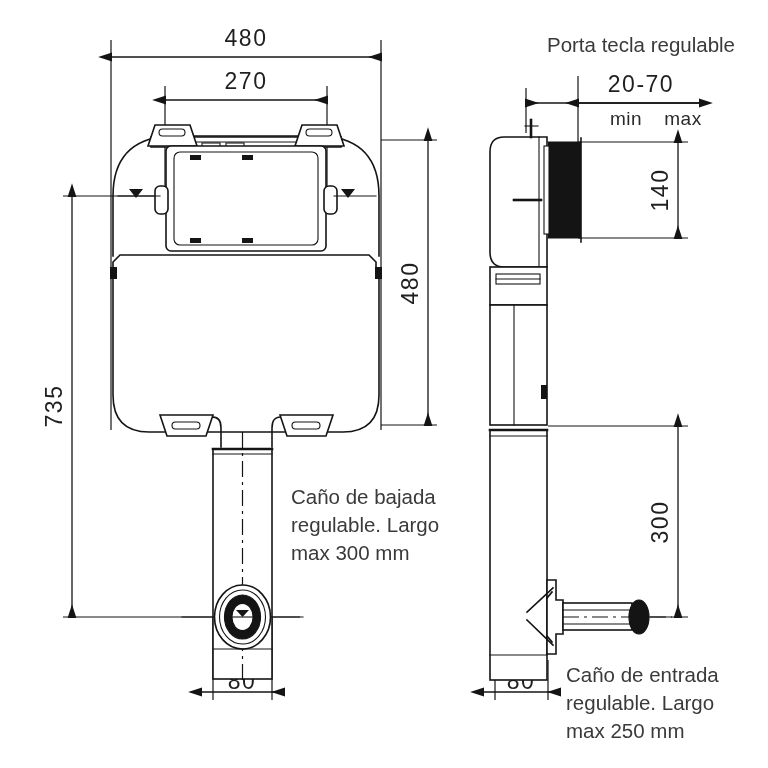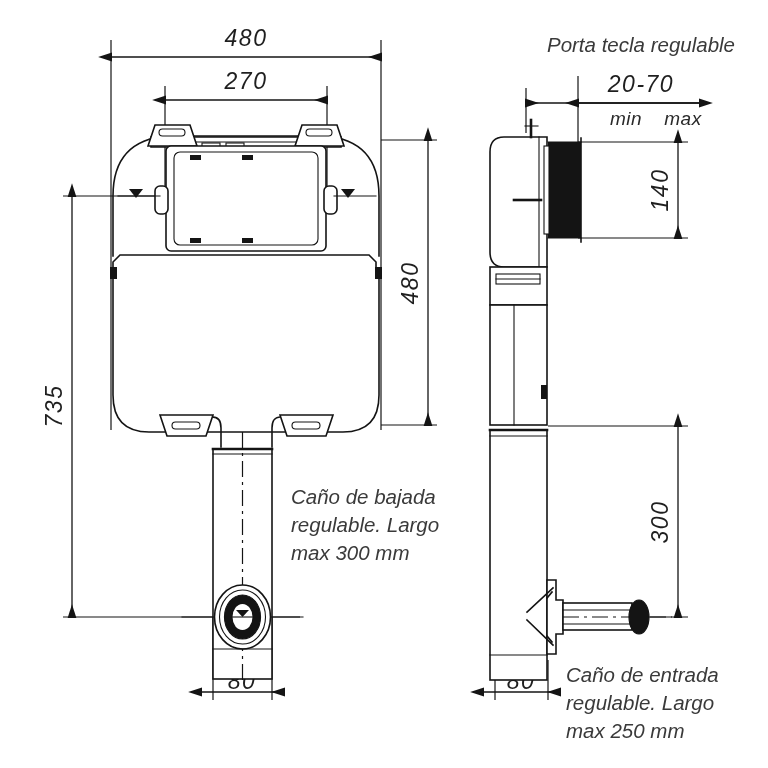--- a/index.html
+++ b/index.html
@@ -11,21 +11,20 @@
     width: 768px;
     height: 768px;
     font-family: "Liberation Sans", sans-serif;
     color: #1a1a1a;
     overflow: hidden;
   }
   #drawing-root {
     position: relative;
     width: 626px;
     height: 768px;
-    font-style: italic;
   }
   svg.cad {
     position: absolute;
     top: 0;
     left: 0;
     width: 768px;
     height: 768px;
   }
   .ln {
     stroke: #141414;

